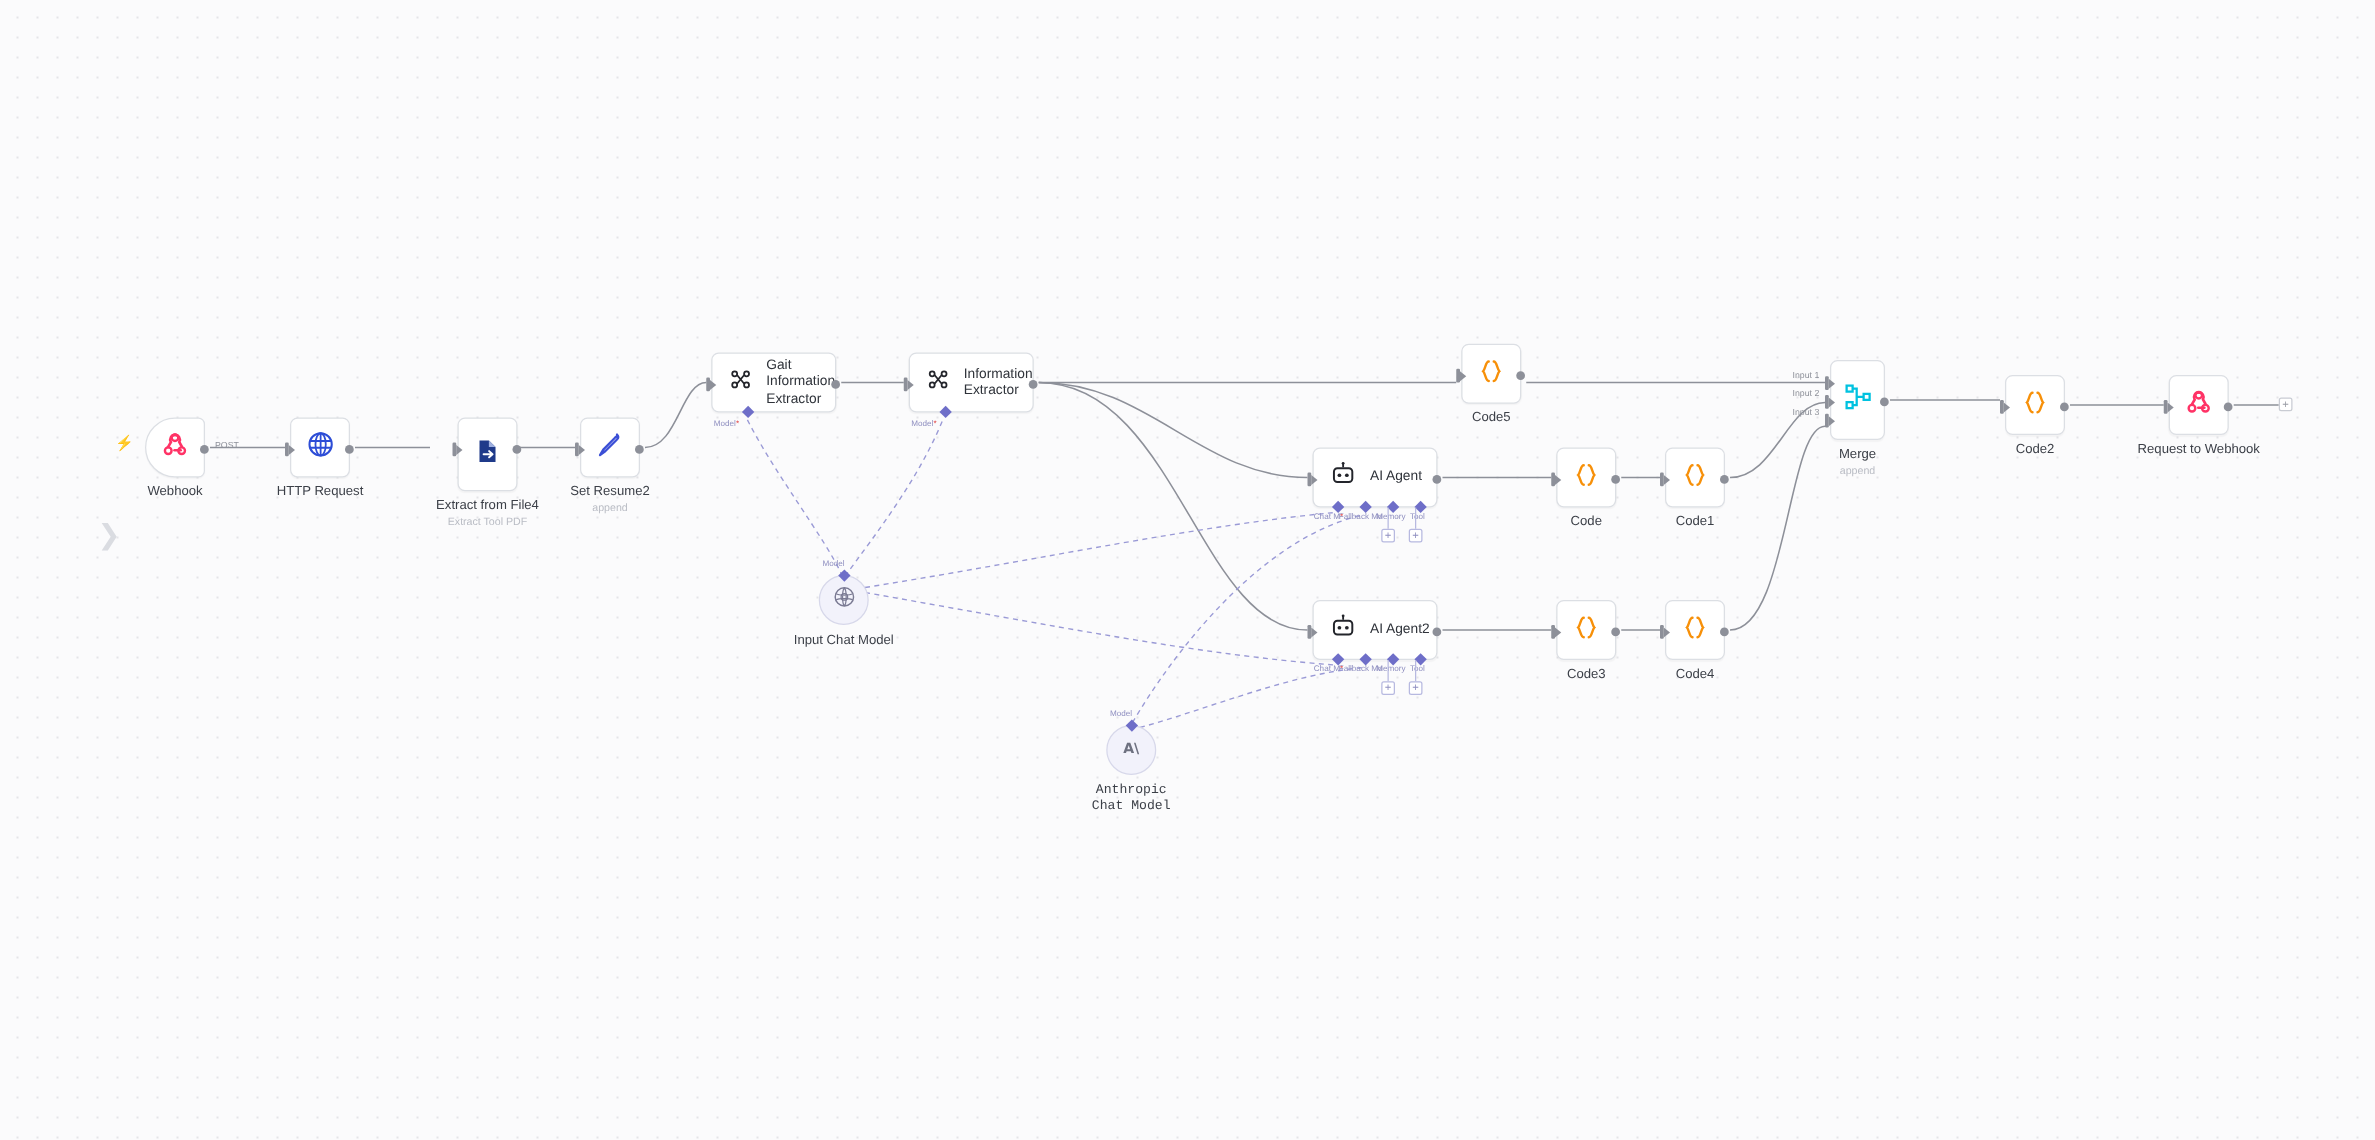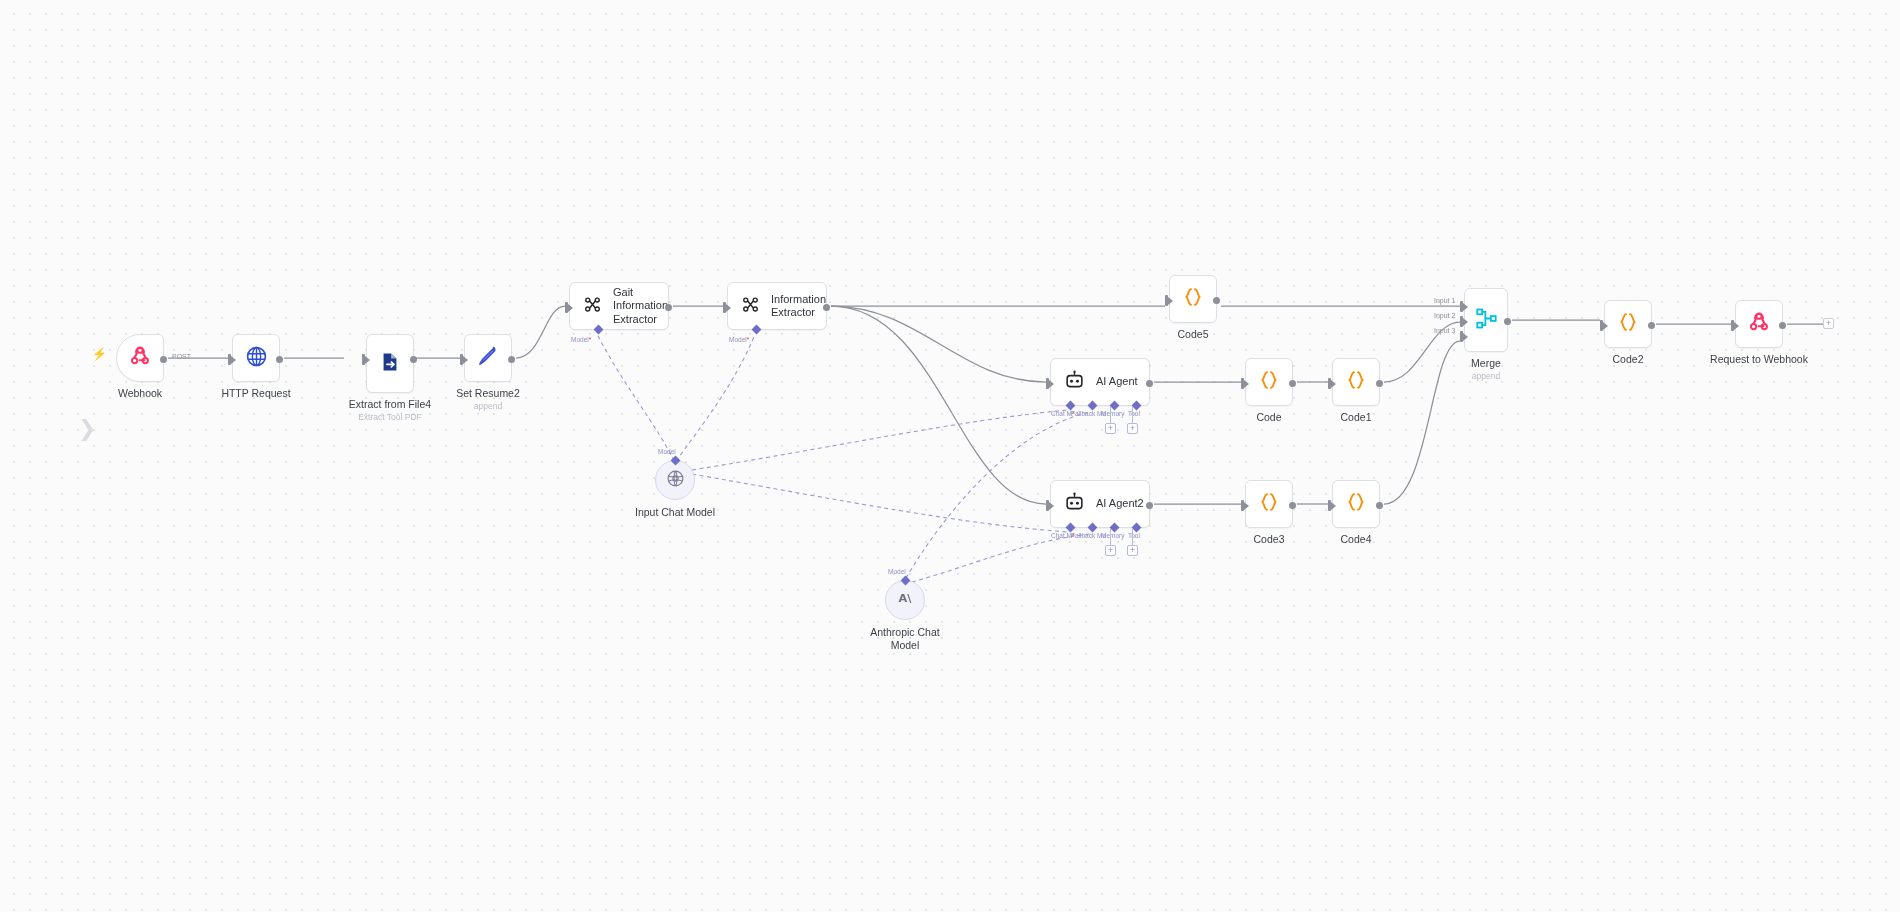--- a/index.html
+++ b/index.html
@@ -60,21 +60,21 @@
     position: absolute;
     top: calc(100% + 6px);
     left: 50%;
     transform: translateX(-50%);
     white-space: nowrap;
     font-size: 10.5px;
     color: #3b3f47;
     text-align: center;
     line-height: 1.25;
   }
-  .node-title.two-line { white-space: normal; width: 74px; }
+  .node-title.two-line { white-space: normal; width: 74px; font-family: Liberation Mono, monospace; }
   .node-sub {
     position: absolute;
     top: calc(100% + 20px);
     left: 50%;
     transform: translateX(-50%);
     white-space: nowrap;
     font-size: 8.5px;
     color: #b9bcc4;
     text-align: center;
   }

